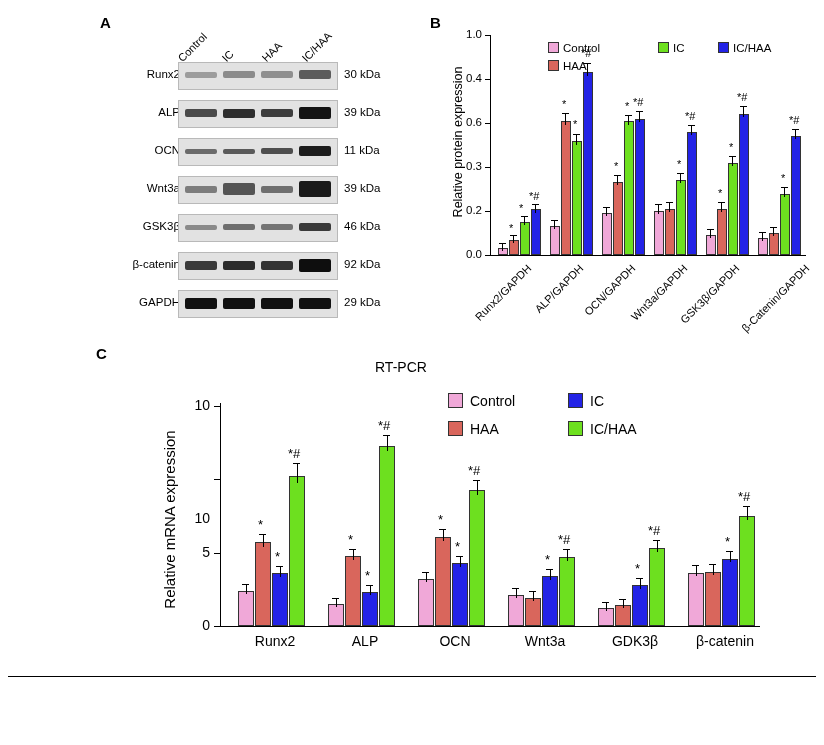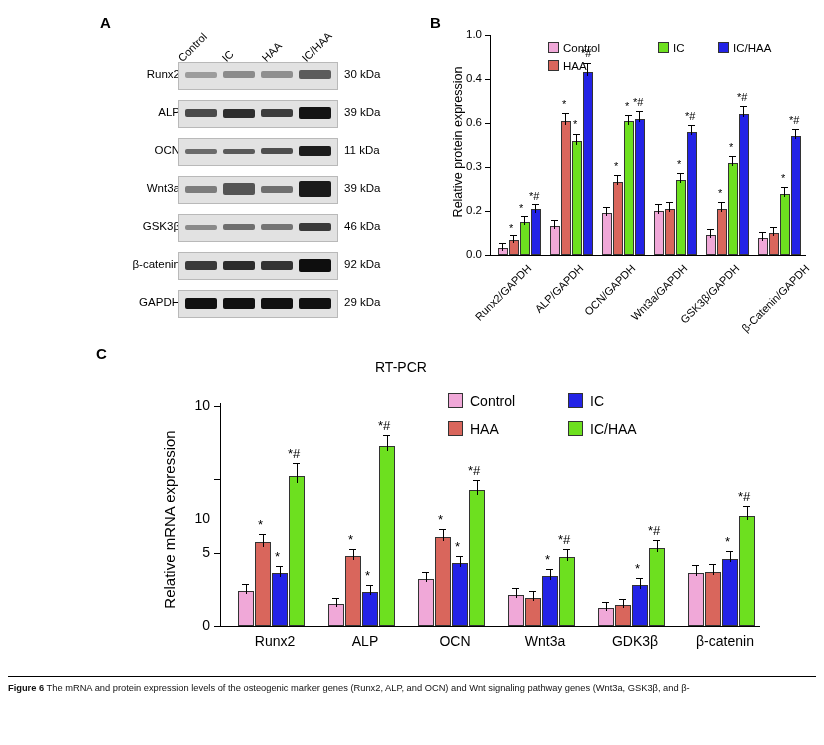--- a/index.html
+++ b/index.html
@@ -371,18 +371,15 @@
     <div class="xcat" style="left:130px;top:282px;width:90px;text-align:center;font-size:14px;">Runx2</div>
     <div class="xcat" style="left:220px;top:282px;width:90px;text-align:center;font-size:14px;">ALP</div>
     <div class="xcat" style="left:310px;top:282px;width:90px;text-align:center;font-size:14px;">OCN</div>
     <div class="xcat" style="left:400px;top:282px;width:90px;text-align:center;font-size:14px;">Wnt3a</div>
     <div class="xcat" style="left:490px;top:282px;width:90px;text-align:center;font-size:14px;">GDK3β</div>
     <div class="xcat" style="left:580px;top:282px;width:90px;text-align:center;font-size:14px;">β-catenin</div>
   </div>
 
   <div id="caption">
     <div class="hr"></div>
-    <div>
-      <b>Figure 6</b><span> The mRNA and protein expression levels of the osteogenic marker genes (Runx2, ALP, and OCN) and Wnt signaling pathway genes (Wnt3a, GSK3β, and β-</span>
-    </div>
   </div>
 
 </div>
 
 </body></html>

